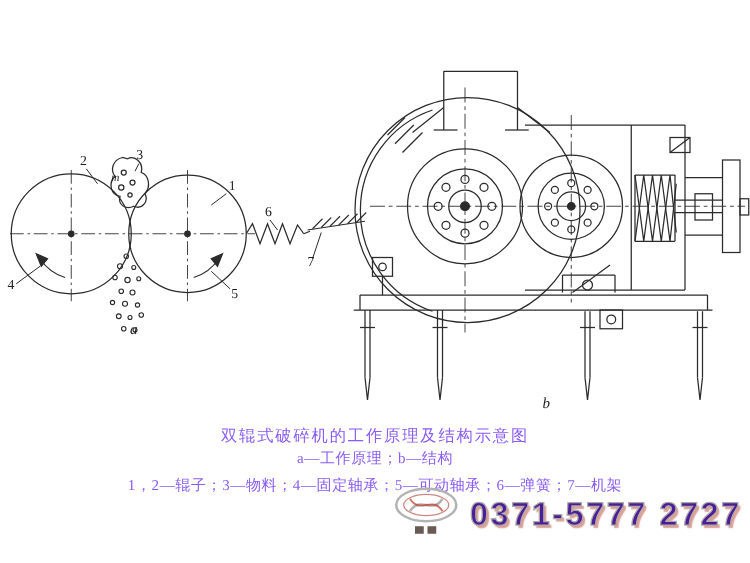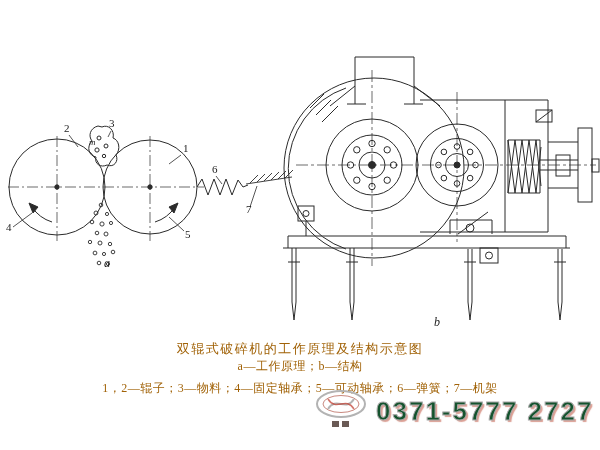--- a/index.html
+++ b/index.html
@@ -4,31 +4,31 @@
 <style>
   html,body{margin:0;padding:0;}
   body{
     width:600px;height:450px;position:relative;background:#fff;overflow:hidden;
     font-family:"Liberation Serif",serif;
   }
   .stage{position:absolute;left:0;top:0;width:600px;height:450px;}
   svg{display:block;}
   .fig-svg{position:absolute;left:0;top:0;}
   .caption{
-    position:absolute;top:340px;left:0;width:600px;text-align:center;color:#a16207;
+    position:absolute;top:340px;left:0;width:600px;text-align:center;color:#8b5cf6;
   }
   .caption .t{font-size:13px;letter-spacing:1.5px;}
   .caption .s{font-size:12px;margin-top:0;letter-spacing:0.5px;}
   .caption .l{font-size:12px;margin-top:5px;letter-spacing:0.5px;}
   .watermark{
     position:absolute;left:314px;top:388px;display:flex;align-items:center;gap:8px;
   }
   .wm-phone{
     font-family:"Liberation Sans",sans-serif;font-weight:bold;font-size:26px;
-    letter-spacing:2px;color:#14532d;
+    letter-spacing:2px;color:#4c1d95;
     -webkit-text-stroke:1px #a9a9a9;
     text-shadow:2px 2px 1px rgba(190,80,60,0.55);
     white-space:nowrap;
   }
   .callout{font-size:11px;fill:#1c1c1c;stroke:none;font-family:"Liberation Serif",serif;}
   .partlabel{font-size:12px;font-style:italic;fill:#1c1c1c;stroke:none;font-family:"Liberation Serif",serif;}
   .mlabel{font-size:9px;font-style:italic;fill:#1c1c1c;stroke:none;font-family:"Liberation Serif",serif;}
 </style>
 </head>
 <body>

